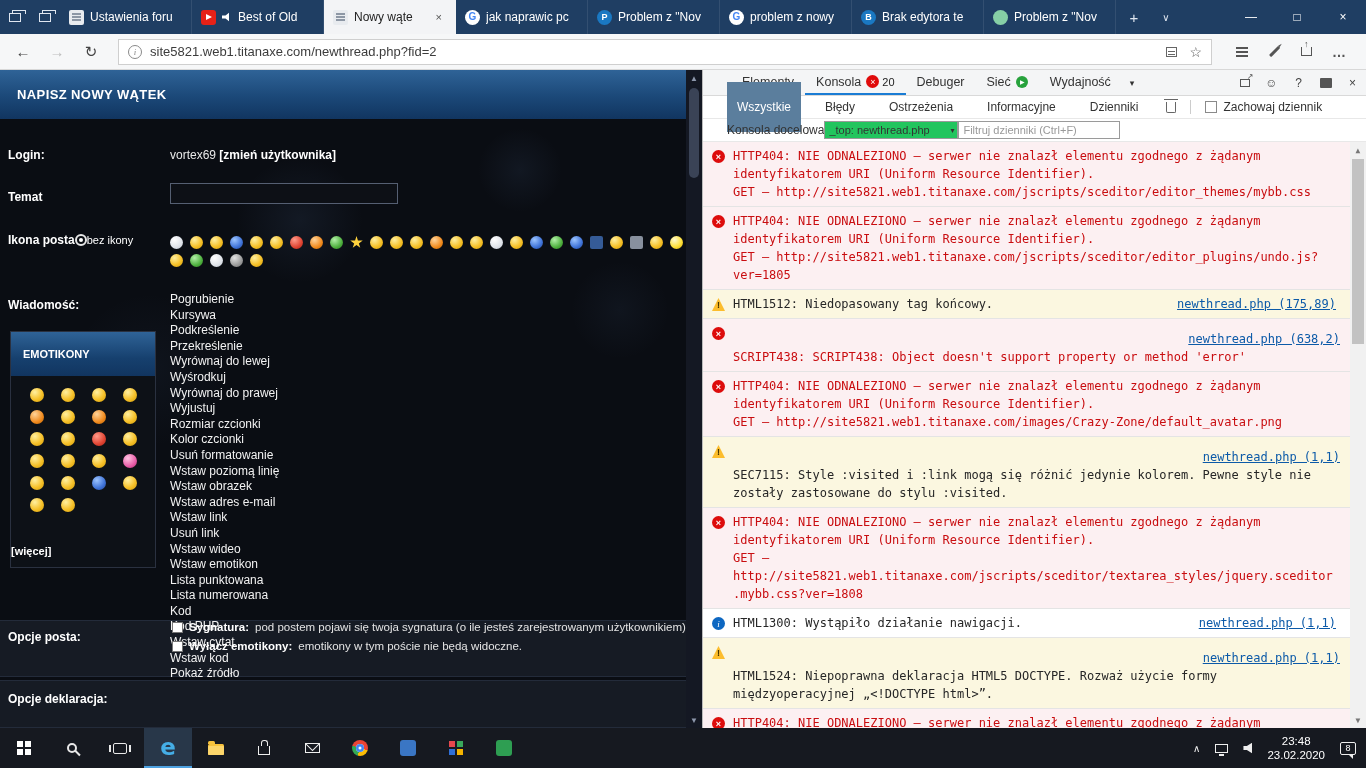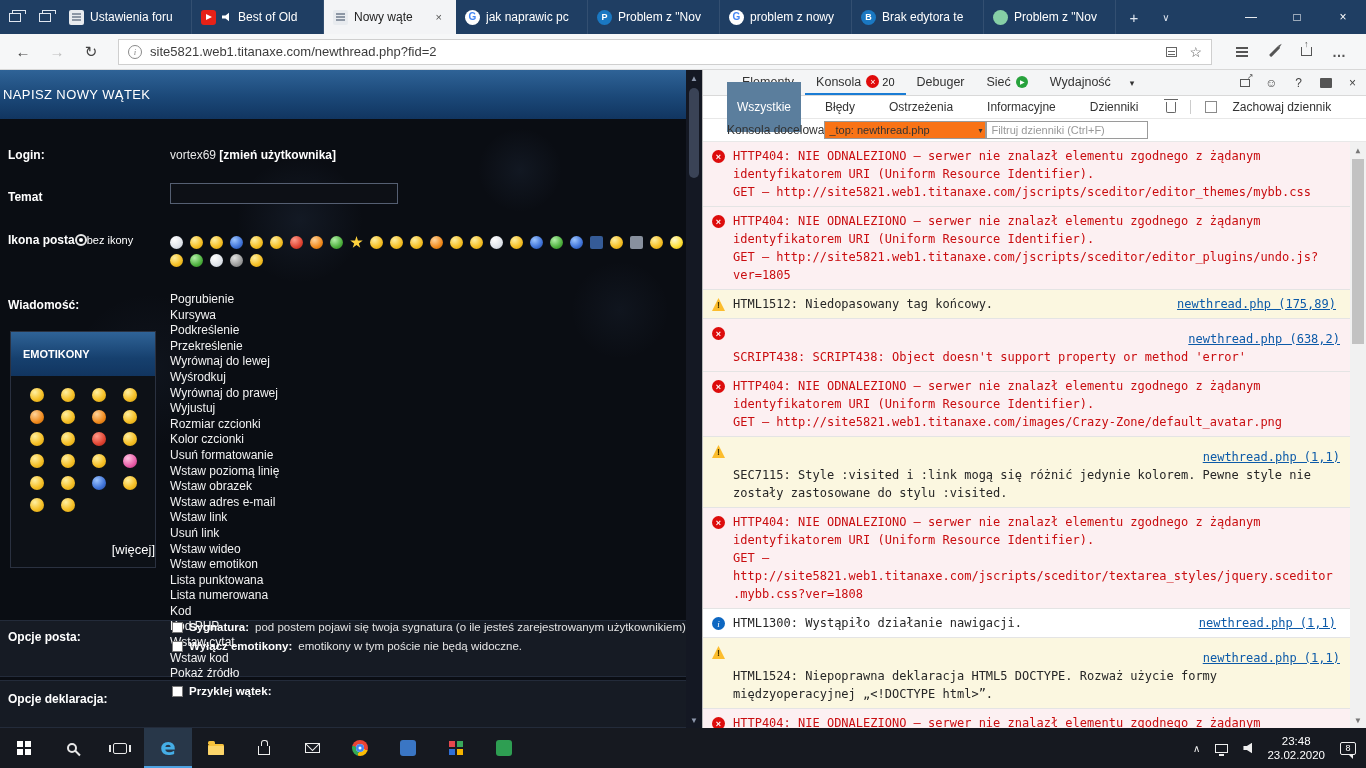--- a/index.html
+++ b/index.html
@@ -54,21 +54,21 @@
 .i-share::after{content:"↑";position:absolute;top:-8px;left:2px;font-size:9px;color:#555}
 .moredots{font-size:14px;font-weight:bold}
 
 
 .page{position:absolute;top:70px;left:0;width:702px;height:658px;background:#0a0d13;overflow:hidden;color:#e9e9e9}
 .page::before{content:"";position:absolute;inset:0;background:
  radial-gradient(90px 90px at 300px 150px,rgba(110,150,210,.09),transparent 70%),
  radial-gradient(60px 60px at 520px 100px,rgba(110,150,210,.08),transparent 70%),
  radial-gradient(110px 110px at 150px 300px,rgba(110,150,210,.05),transparent 70%),
  radial-gradient(70px 70px at 620px 240px,rgba(110,150,210,.06),transparent 70%)}
-.pheader{position:absolute;top:0;left:0;right:0;height:49px;background:linear-gradient(180deg,#2f6397 0%,#1b4878 55%,#113560 100%);display:flex;align-items:center;padding:0 3px;font-weight:normal;font-size:13px;color:#fff;letter-spacing:.4px;z-index:2}
+.pheader{position:absolute;top:0;left:0;right:0;height:49px;background:linear-gradient(180deg,#2f6397 0%,#1b4878 55%,#113560 100%);display:flex;align-items:center;padding:0 17px;font-weight:bold;font-size:13px;color:#fff;letter-spacing:.4px;z-index:2}
 .plabel{position:absolute;left:8px;font-weight:bold;font-size:12px;color:#fff;z-index:4}
 .l-login{top:78px}
 .v-login{position:absolute;left:170px;top:78px;font-size:12px;z-index:4}
 .v-login b{color:#fff}
 .l-temat{top:120px}
 .inp-temat{position:absolute;left:170px;top:113px;width:228px;height:21px;background:#0d1016;border:1px solid #555f72;z-index:4}
 .l-ikona{top:163px;display:flex;align-items:center;}
 .l-ikona .lbl{font-weight:bold}
 .l-ikona .nolbl{font-weight:normal;font-size:11px}
 .radio{width:12px;height:12px;border:2px solid #e6e6e6;border-radius:50%;background:#0a0d13;position:relative}
@@ -87,21 +87,21 @@
 .sm.mu{border-radius:2px;background:#88909e}
 .sm.bulb{background:radial-gradient(circle at 35% 30%,#fffbd0,#ffe23e 55%,#d8ab00)}
 .sm.hp{background:radial-gradient(circle at 35% 30%,#ffc4e2,#e85da8 60%,#b02a72)}
 .l-wiad{top:228px}
 .elist{position:absolute;left:170px;top:222px;z-index:3;font-size:12px;line-height:15.6px;color:#f2f2f2}
 .ebtn{height:15.6px;white-space:nowrap;cursor:pointer}
 .emopanel{position:absolute;left:10px;top:261px;width:146px;height:237px;background:#0d1117;border:1px solid #2a3140;z-index:2}
 .emohead{height:44px;background:linear-gradient(180deg,#2f6397,#16406e 60%,#113560);display:flex;align-items:center;padding:0 12px;font-weight:bold;font-size:11px;color:#fff}
 .emogrid{display:grid;grid-template-columns:repeat(4,1fr);justify-items:center;row-gap:8px;padding:12px 10px 0}
 .emogrid .sm{width:14px;height:14px;cursor:pointer}
-.emomore{position:absolute;bottom:10px;left:0;right:0;text-align:right;font-weight:normal;font-size:13px;color:#fff;cursor:pointer}
+.emomore{position:absolute;bottom:10px;left:0;right:0;text-align:left;font-weight:bold;font-size:11px;color:#fff;cursor:pointer}
 .strip{position:absolute;left:0;right:16px;background:#161b24;border-top:1px solid #232b3a;border-bottom:1px solid #232b3a;z-index:1}
 .strip1{top:550px;height:57px}
 .strip2{top:610px;height:48px}
 .l-posta{top:560px}
 .l-moder{top:622px}
 .optlist{position:absolute;left:172px;z-index:4;font-size:11.5px;color:#e3e3e3}
 .opt1{top:551px}
 .opt2{top:615px}
 .optrow{display:flex;align-items:flex-start;gap:6px;height:19px;white-space:nowrap}
 .cb{width:11px;height:11px;background:#fff;border:1px solid #777;flex:none;margin-top:1px}
@@ -127,24 +127,24 @@
 .dticon{width:27px;height:100%;display:flex;align-items:center;justify-content:center;color:#444;font-size:12px;cursor:pointer}
 .i-undock{width:10px;height:8px;border:1.3px solid #555;position:relative}
 .i-undock::after{content:"↗";position:absolute;top:-8px;right:-5px;font-size:8px;color:#555}
 .i-dock{width:12px;height:10px;background:#555;border-radius:1px}
 .dfilters{height:23px;display:flex;align-items:center;gap:14px;padding-left:24px;border-bottom:1px solid #e8e8e8;font-size:12px;flex:none}
 .pill{padding:18px 10px;border-radius:0;cursor:pointer}
 .pill.sel{background:#5b7e9d;color:#fff}
 .i-trash{width:10px;height:11px;border:1.3px solid #666;border-top:none;border-radius:0 0 2px 2px;position:relative;margin-left:4px;cursor:pointer}
 .i-trash::before{content:"";position:absolute;top:-3px;left:-3px;width:14px;height:1.5px;background:#666}
 .vsep{width:1px;height:14px;background:#ccc}
-.dpreserve{display:flex;align-items:center;gap:15px}
+.dpreserve{display:flex;align-items:center;gap:6px}
 .dcb{width:12px;height:12px;border:1px solid #8a8a8a;background:#fff;cursor:pointer}
 .dtarget{height:23px;display:flex;align-items:center;gap:0;padding-left:24px;border-bottom:1px solid #e8e8e8;font-size:12px;flex:none}
-.dselect{width:162px;height:18px;border:1px solid #9a9a9a;display:flex;align-items:center;padding:0 32px 0 4px;font-size:11px;position:relative;background:#f97316;cursor:pointer;white-space:nowrap;overflow:hidden}
+.dselect{width:134px;height:18px;border:1px solid #9a9a9a;display:flex;align-items:center;padding:0 32px 0 4px;font-size:11px;position:relative;background:#22c55e;cursor:pointer;white-space:nowrap;overflow:hidden}
 .dselect::after{content:"▾";position:absolute;right:3px;font-size:8px;color:#333}
 .dinput{width:162px;height:18px;border:1px solid #9a9a9a;font-size:11px;padding:0 4px;font-family:"Liberation Sans",sans-serif}
 .dinput::placeholder{color:#999}
 .clist{flex:1;position:relative;overflow:hidden;font-family:"DejaVu Sans Mono","Liberation Mono",monospace;font-size:12px;padding-right:16px}
 .crow{position:relative;padding:5px 10px 5px 30px;border-bottom:1px solid #e4e4e4;line-height:18px}
 .crow.error{background:#fcf0f2;color:#c90d10}
 .crow.warning{background:#fbf7e0;color:#262626}
 .crow.info{background:#fff;color:#262626}
 .cicon{position:absolute;left:9px;top:8px;width:13px;height:13px;display:flex;align-items:center;justify-content:center;font-family:"Liberation Sans",sans-serif}
 .error>.cicon{background:#dd0c0c;border-radius:50%;color:#fff;font-size:9px}
@@ -440,25 +440,20 @@
           <b>Wyłącz emotikony:</b>
           <span> emotikony w tym poście nie będą widoczne.</span>
         </label>
       </div>
 
     <div class="strip strip2"></div>
     <div class="plabel l-moder">Opcje deklaracja:</div>
     <div class="optlist opt2">
 
 
-        <label class="optrow">
-          <span class="cb"></span>
-          <b>Przyklej wątek:</b>
-          <span> </span>
-        </label>
       </div>
 
     <div class="pscroll">
       <div class="arr up">▲</div>
       <div class="pthumb"></div>
       <div class="arr dn">▼</div>
     </div>
   </div>
 
   <div class="devtools">

